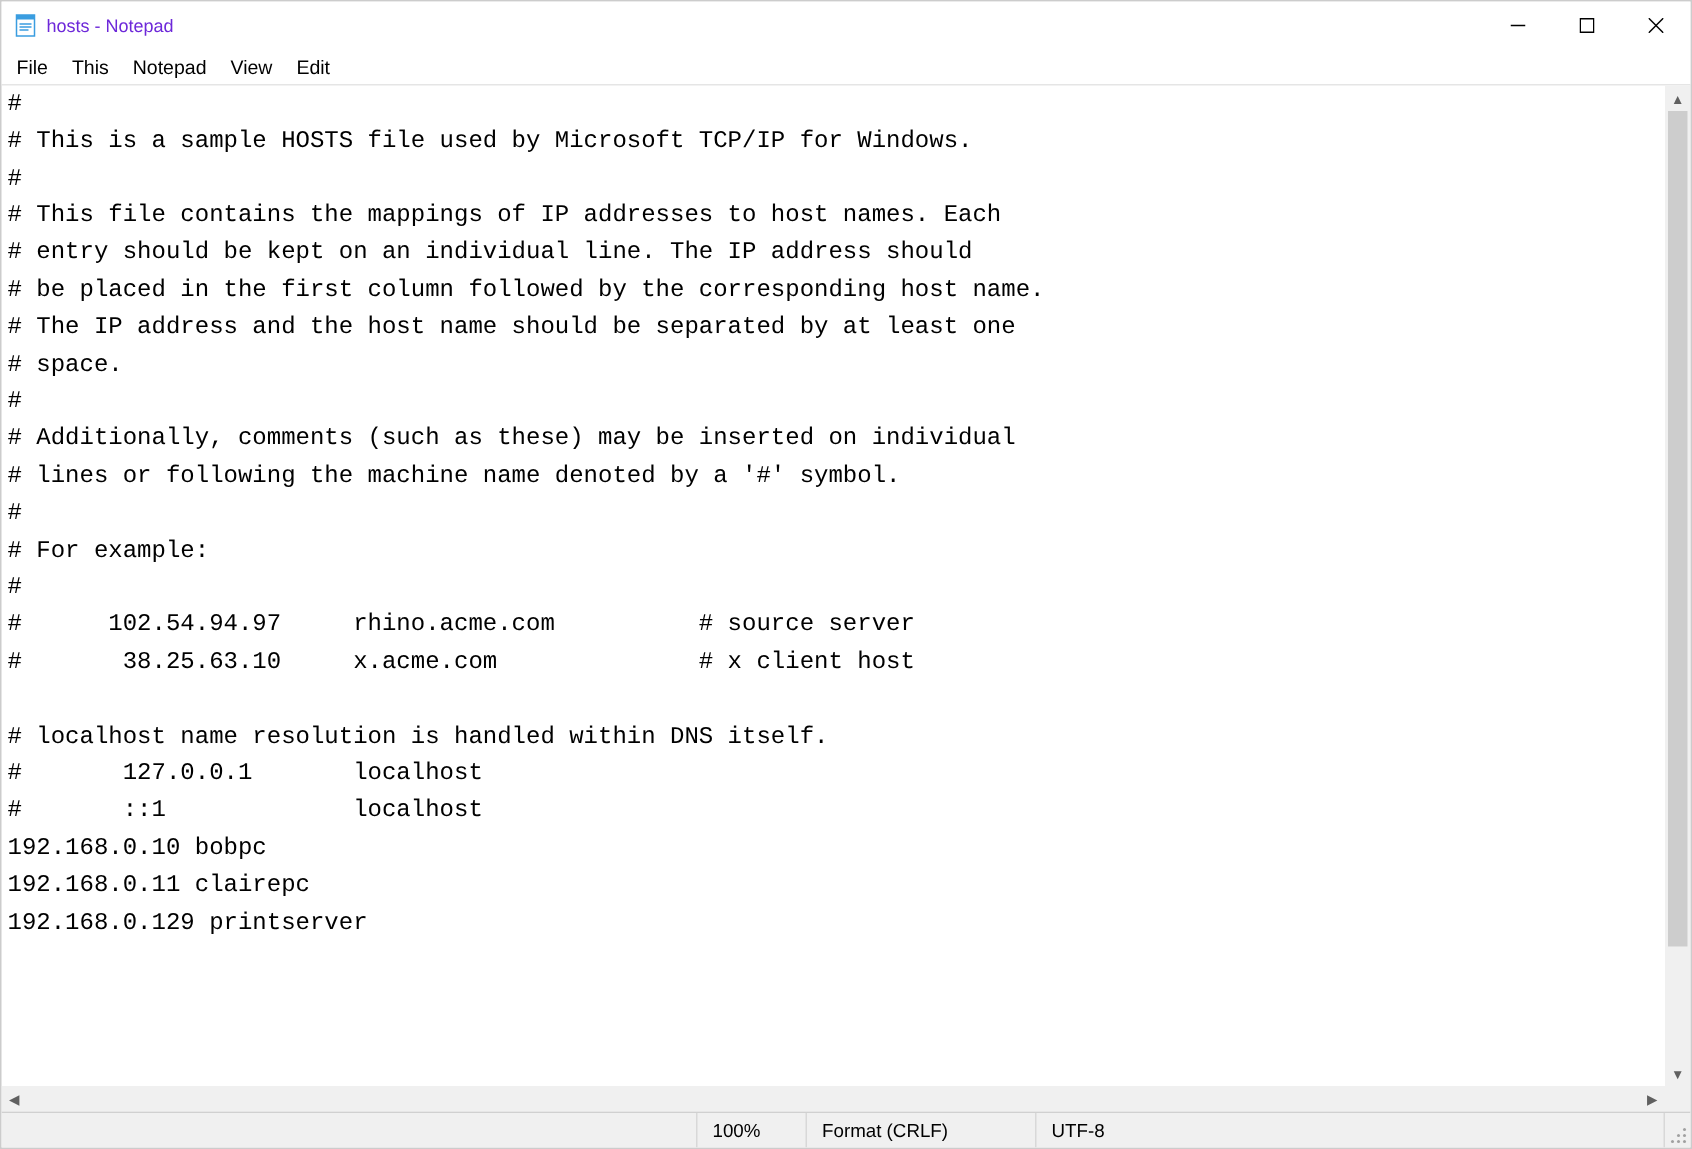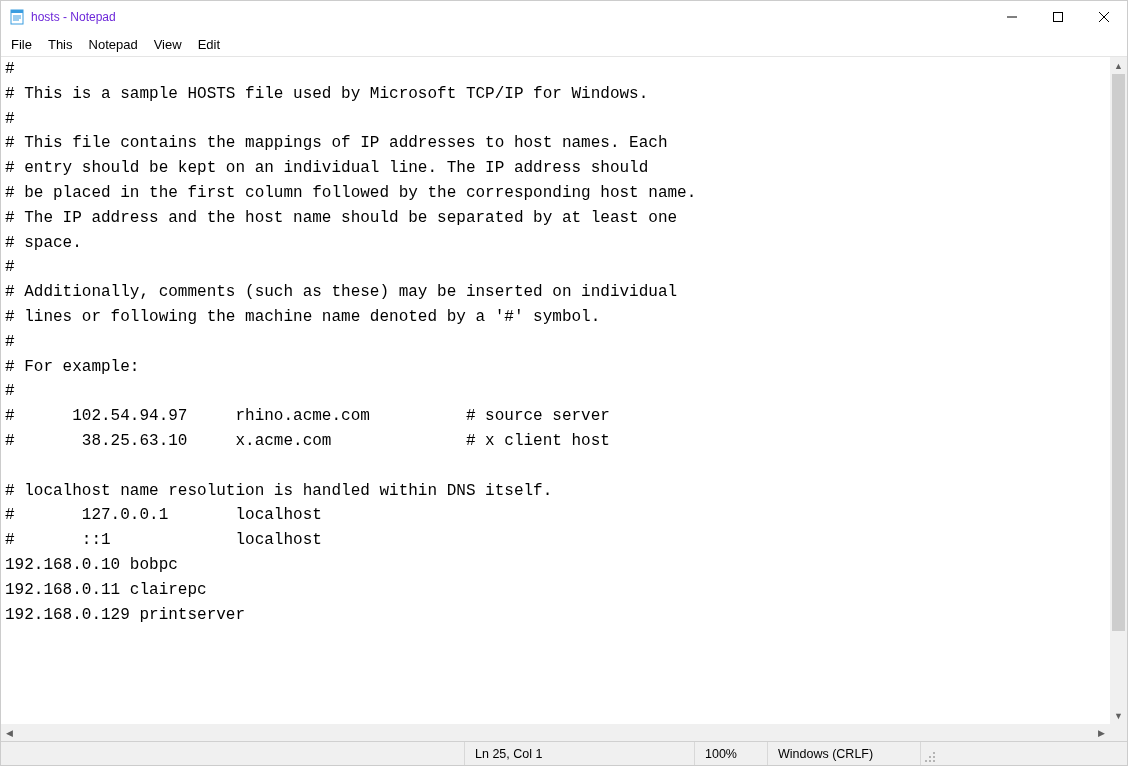--- a/index.html
+++ b/index.html
@@ -265,23 +265,23 @@
   </div>
   <div class="hscroll">
     <div class="hscroll-arrow left">◀</div>
     <div class="hscroll-arrow right">▶</div>
   </div>
   <div class="scroll-corner"></div>
 </div>
 
 <div class="statusbar">
   <div class="status-cell first status-spacer-left"></div>
-  <div class="status-cell status-pos">Ln 25, Col 1</div>
   <div class="status-cell status-zoom">100%</div>
-  <div class="status-cell status-eol">Windows (CRLF)</div>
+  <div class="status-cell status-eol">Format (CRLF)</div>
+  <div class="status-cell status-enc">UTF-8</div>
   <div class="grip">
     <svg width="12" height="12" viewBox="0 0 12 12">
       <circle cx="10" cy="2" r="1" fill="#a0a0a0"></circle>
       <circle cx="6" cy="6" r="1" fill="#a0a0a0"></circle>
       <circle cx="10" cy="6" r="1" fill="#a0a0a0"></circle>
       <circle cx="2" cy="10" r="1" fill="#a0a0a0"></circle>
       <circle cx="6" cy="10" r="1" fill="#a0a0a0"></circle>
       <circle cx="10" cy="10" r="1" fill="#a0a0a0"></circle>
     </svg>
   </div>

